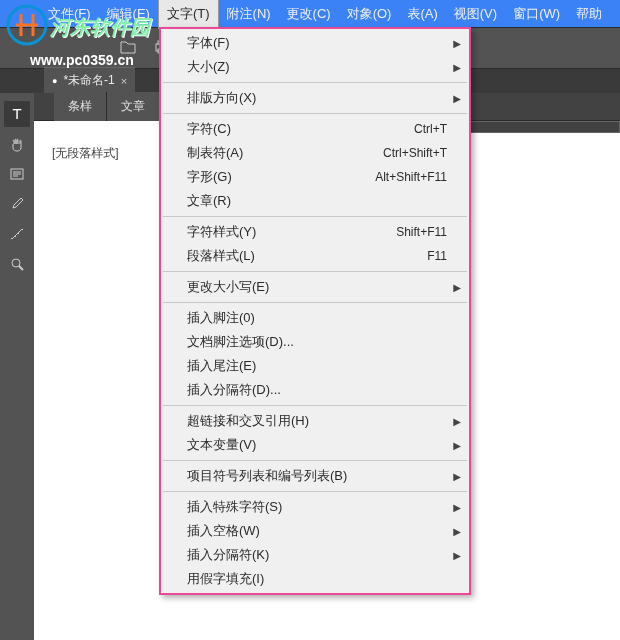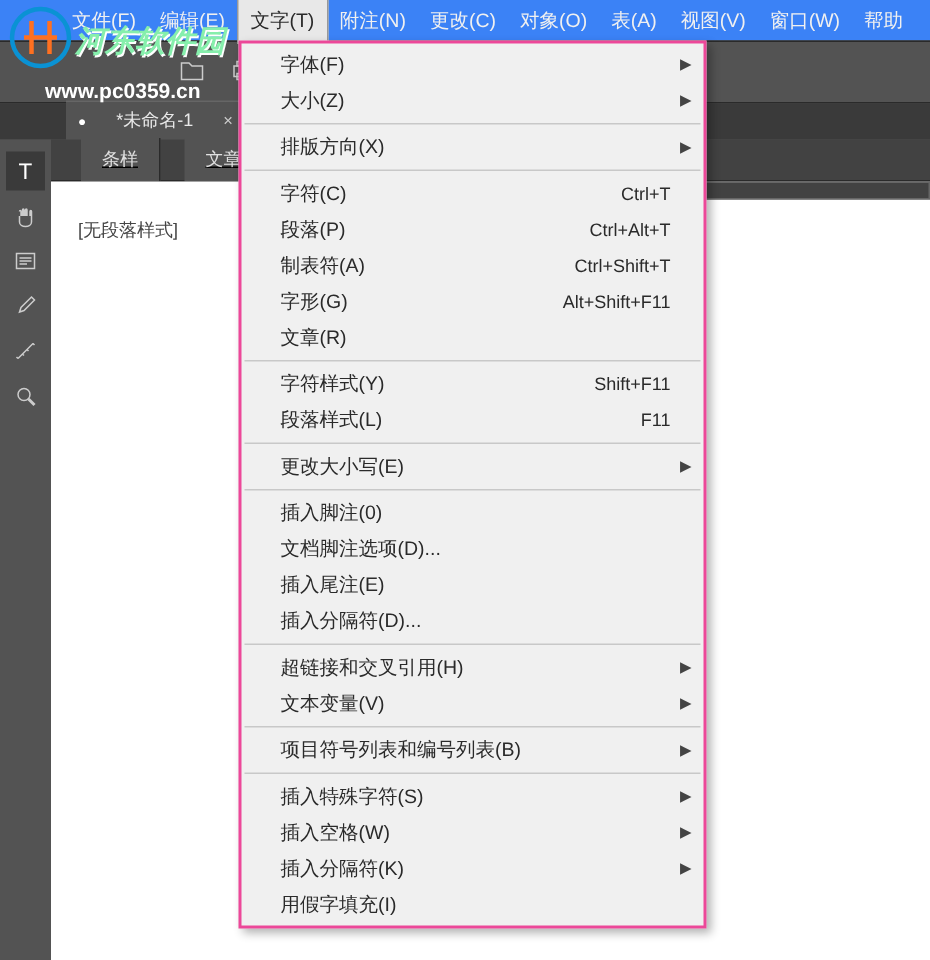--- a/index.html
+++ b/index.html
@@ -6,24 +6,24 @@
     body { width: 620px; height: 640px; background: #535353; overflow: hidden; position: relative; }
     .menubar { height: 27px; background: #3b82f6; display: flex; align-items: center; padding-left: 40px; font-size: 13px; color: #f0f0f0; }
     .menubar-item { padding: 5px 8px; cursor: pointer; }
     .menubar-item.active { background: #e8e8e8; color: #2a2a2a; border: 1px solid #999; }
     .watermark-logo { position: absolute; top: 4px; left: 6px; width: 42px; height: 42px; z-index: 5; }
     .watermark-text { position: absolute; top: 14px; left: 50px; font-size: 20px; font-weight: bold; color: #86efac; z-index: 5; font-style: italic; text-shadow: 1px 1px 0 #fff; }
     .watermark-url { position: absolute; top: 52px; left: 30px; font-size: 14px; color: #ffffff; z-index: 5; font-weight: bold; }
     .toolbar { height: 42px; background: #535353; border-top: 1px solid #2a2a2a; border-bottom: 1px solid #2a2a2a; display: flex; align-items: center; padding-left: 120px; gap: 18px; }
     .toolbar-icon { width: 16px; height: 16px; color: #d0d0d0; }
     .tab-bar { height: 24px; background: #3a3a3a; display: flex; align-items: flex-end; padding-left: 44px; }
-    .doc-tab { background: #535353; color: #e8e8e8; font-size: 12px; padding: 4px 8px; display: flex; align-items: center; gap: 20px; border-top: 1px solid #666; }
+    .doc-tab { background: #535353; color: #e8e8e8; font-size: 12px; padding: 4px 8px; display: flex; align-items: center; gap: 6px; border-top: 1px solid #666; }
     .doc-tab::before { content: "●"; color: #fff; font-size: 9px; }
     .close-x { font-size: 11px; color: #ccc; }
-    .sub-toolbar { height: 28px; background: #424242; display: flex; align-items: center; padding-left: 54px; gap: 16px; border-bottom: 1px solid #2a2a2a; text-decoration: underline; }
+    .sub-toolbar { height: 28px; background: #424242; display: flex; align-items: center; padding-left: 54px; gap: 0; border-bottom: 1px solid #2a2a2a; }
     .sub-tab { background: #535353; color: #e0e0e0; font-size: 12px; padding: 6px 14px; border-right: 1px solid #2a2a2a; }
     .left-toolbar { position: absolute; left: 0; top: 93px; width: 34px; background: #535353; height: 547px; display: flex; flex-direction: column; align-items: center; padding-top: 8px; gap: 4px; }
     .tool-icon { width: 26px; height: 26px; display: flex; align-items: center; justify-content: center; color: #d0d0d0; font-size: 16px; }
     .tool-icon.active { background: #3a3a3a; }
     .content-area { position: absolute; left: 34px; top: 121px; right: 0; bottom: 0; background: #fff; padding: 24px 18px; font-size: 13px; color: #333; }
     .doc-label { font-size: 12px; color: #444; }
     .dropdown-menu { position: absolute; left: 159px; top: 27px; width: 312px; background: #f0f0f0; border: 2px solid #ec4899; box-shadow: 3px 3px 6px rgba(0,0,0,0.3); z-index: 10; font-size: 13px; padding: 2px 0; }
     .menu-row { display: flex; align-items: center; height: 24px; padding: 0 22px 0 26px; color: #2a2a2a; cursor: pointer; }
     .menu-row.disabled { color: #9a9a9a; cursor: default; }
     .menu-label { flex: 1; }
@@ -136,24 +136,20 @@
     <div class="menu-row">
       <span class="menu-label">排版方向(X)</span>
       <span class="submenu-arrow">▶</span>
     </div>
     <div class="menu-sep"></div>
     <div class="menu-row">
       <span class="menu-label">字符(C)</span>
       <span class="menu-shortcut">Ctrl+T</span>
     </div>
     <div class="menu-row">
-      <span class="menu-label">段落(P)</span>
-      <span class="menu-shortcut">Ctrl+Alt+T</span>
-    </div>
-    <div class="menu-row">
       <span class="menu-label">制表符(A)</span>
       <span class="menu-shortcut">Ctrl+Shift+T</span>
     </div>
     <div class="menu-row">
       <span class="menu-label">字形(G)</span>
       <span class="menu-shortcut">Alt+Shift+F11</span>
     </div>
     <div class="menu-row">
       <span class="menu-label">文章(R)</span>
     </div>

